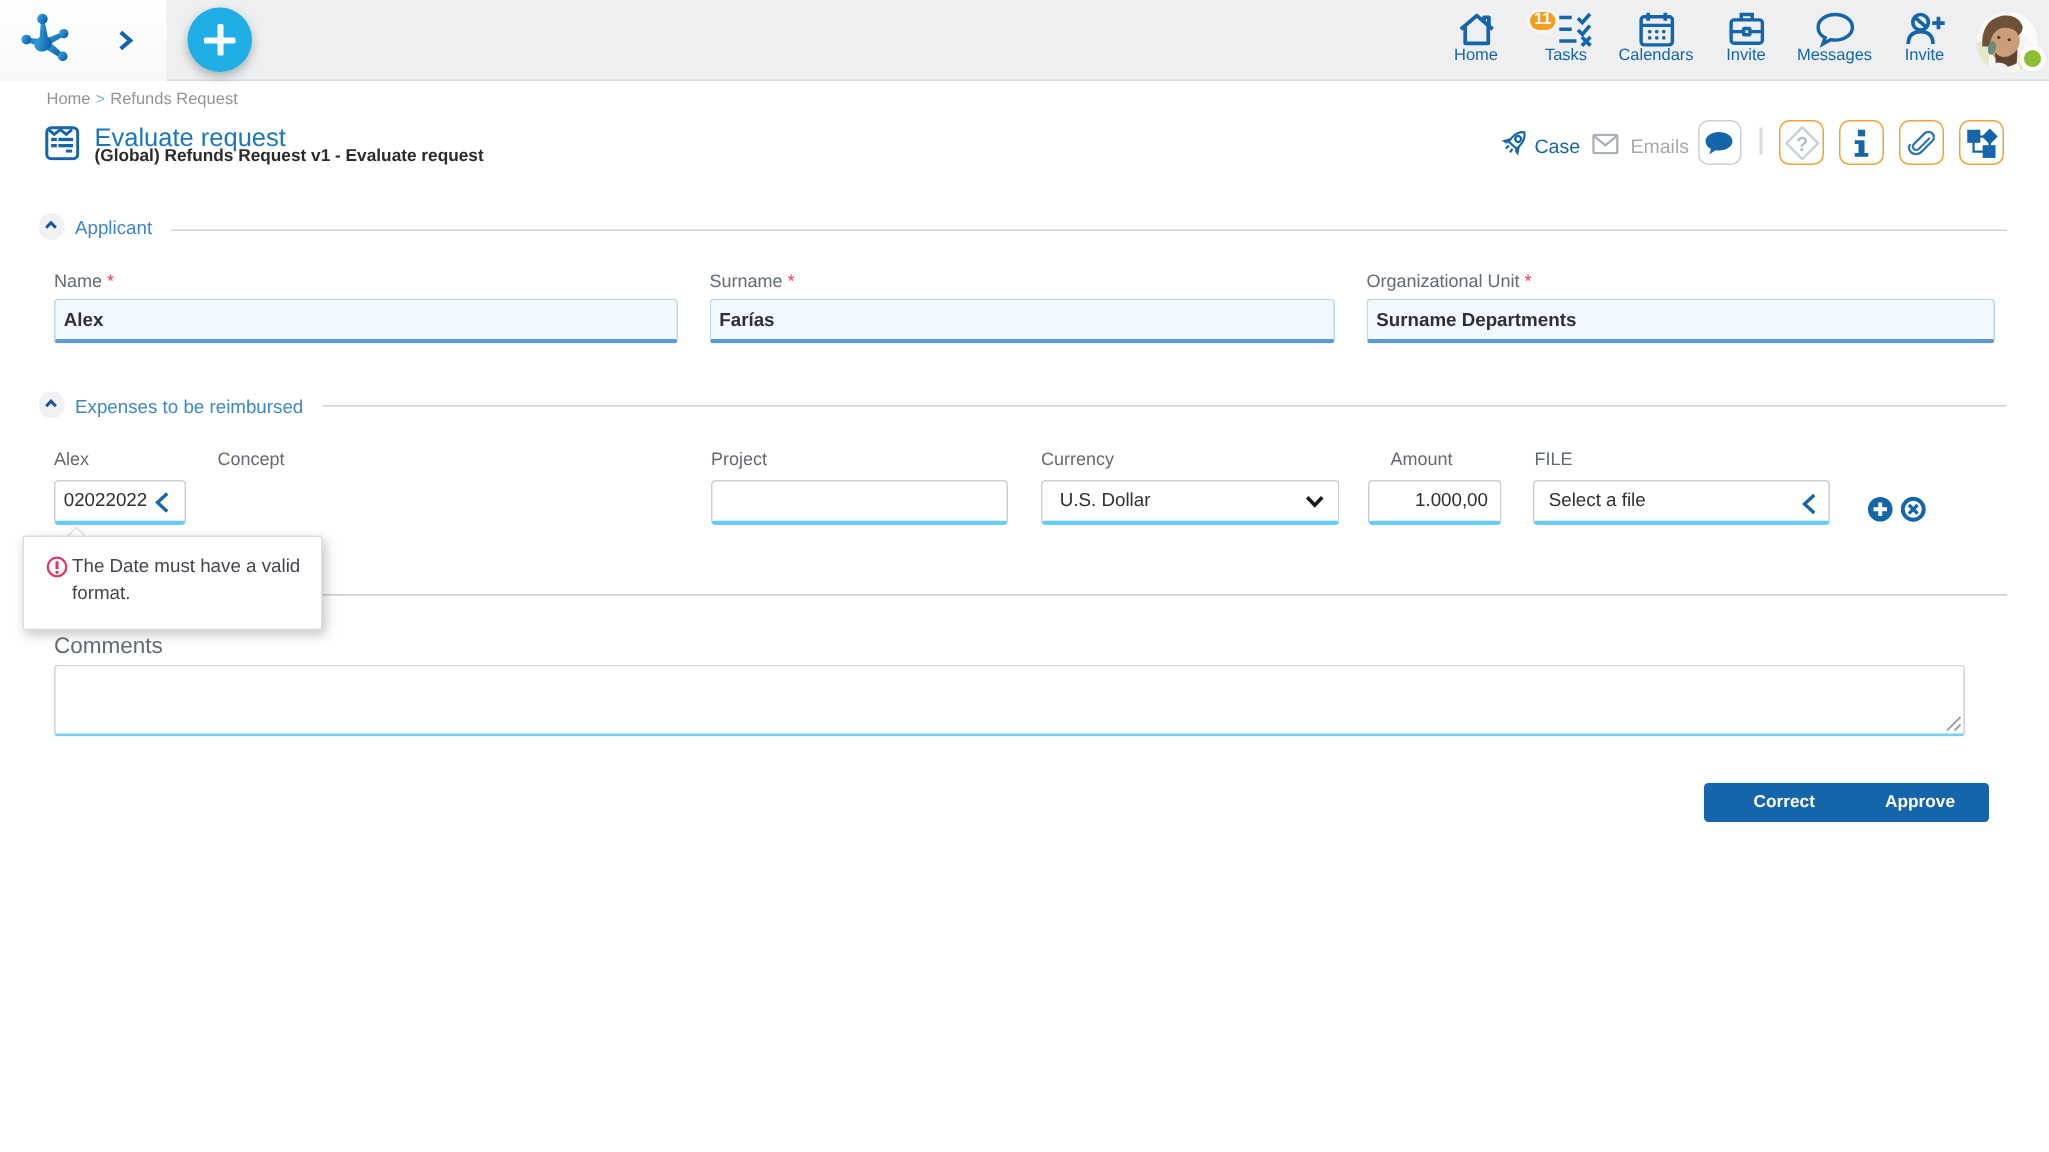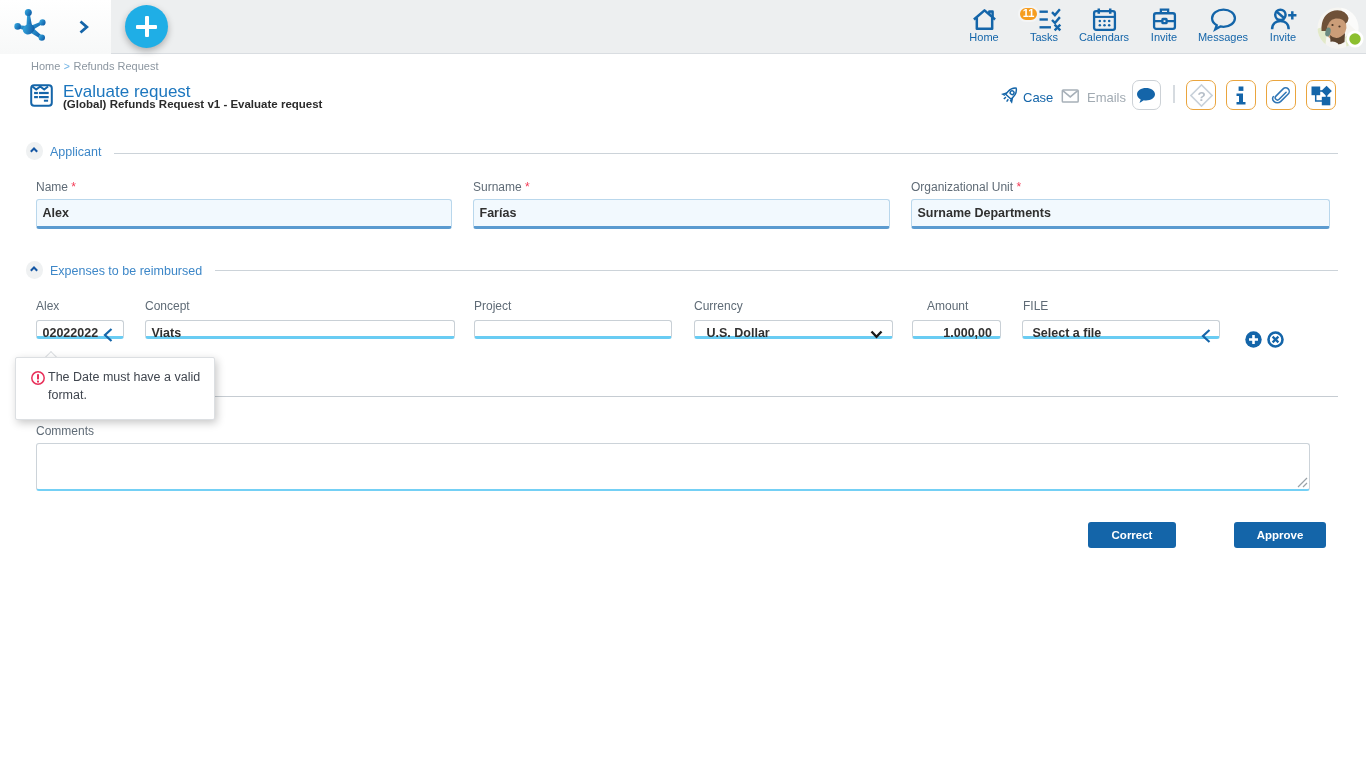--- a/index.html
+++ b/index.html
@@ -33,21 +33,21 @@
 
 .seccircle { position:absolute; width:17.5px; height:17.5px; border-radius:50%; background:#eff1f2; }
 .seccircle svg { display:block; margin:5px auto 0; }
 .sectitle { position:absolute; font-size:12.5px; color:#3d87c8; }
 .secline { position:absolute; height:1px; background:#ccd3d9; }
 
 .flabel { position:absolute; font-size:12px; color:#5f6b76; line-height:14px; }
 .req { color:#f43b56; }
 
 .input1 { position:absolute; height:30px; background:#f2f9fe; border:1px solid #b9d7ec; border-bottom:3px solid #5b9bd0; border-radius:3px; font-weight:bold; font-size:12.5px; color:#303030; line-height:26px; padding-left:5.5px; }
-.input2 { position:absolute; height:19px; background:#fff; border:1px solid #c9d0d6; border-bottom:3px solid #69ccf3; border-radius:3px; font-weight:bold; font-size:12.5px; color:#303030; line-height:25px; padding-left:5.5px; }
+.input2 { position:absolute; height:30px; background:#fff; border:1px solid #c9d0d6; border-bottom:3px solid #69ccf3; border-radius:3px; font-weight:normal; font-size:12.5px; color:#303030; line-height:25px; padding-left:5.5px; }
 
 
 #tooltip { position:absolute; left:15px; top:357px; width:200px; height:63px; background:#fff; border:1px solid #dcdfe2; border-radius:2px; box-shadow:2px 3px 8px rgba(0,0,0,0.22); }
 #tippointer { position:absolute; left:46px; top:352.5px; width:10px; height:10px; background:#fff; border-left:1px solid #dcdfe2; border-top:1px solid #dcdfe2; transform:rotate(45deg); }
 #tiptext { position:absolute; left:48px; top:368px; width:162px; font-size:12.5px; line-height:18px; color:#40464f; }
 
 
 #comments { position:absolute; left:36px; top:443px; width:1274px; height:48px; background:#fff; border:1px solid #ccd3d9; border-bottom:2px solid #74d0f5; border-radius:3px; }
 .btn { position:absolute; top:522px; height:26px; background:#1465a9; border-radius:3px; color:#fff; font-size:11.5px; font-weight:bold; text-align:center; line-height:26px; }
 </style>
@@ -277,21 +277,20 @@
   <div class="flabel" style="left:145px;top:299px">Concept</div>
   <div class="flabel" style="left:474px;top:299px">Project</div>
   <div class="flabel" style="left:694px;top:299px">Currency</div>
   <div class="flabel" style="left:927px;top:299px">Amount</div>
   <div class="flabel" style="left:1023px;top:299px">FILE</div>
 
   <div class="input2" style="left:36px;top:320px;width:88px">02022022</div>
   <svg class="abs" style="left:102px;top:327px" width="12" height="16" viewBox="0 0 12 16">
       <path d="M9.5 2 L3 8 L9.5 14" fill="none" stroke="#1465a9" stroke-width="2.2"></path>
     </svg>
-  <div class="input2" style="left:145px;top:320px;width:310px">Viats</div>
   <div class="input2" style="left:474px;top:320px;width:198px"></div>
   <div class="input2" style="left:694px;top:320px;width:199px;padding-left:11.5px">U.S. Dollar
     <svg class="abs" style="right:9px;top:9px" width="13" height="9" viewBox="0 0 13 9">
         <path d="M1.5 1.5 L6.5 6.8 L11.5 1.5" fill="none" stroke="#1b1b1b" stroke-width="2.4"></path>
       </svg>
   </div>
   <div class="input2" style="left:912px;top:320px;width:89px;text-align:right;padding-right:8px;padding-left:0">1.000,00</div>
   <div class="input2" style="left:1022px;top:320px;width:198px;padding-left:9.5px">Select a file
     <svg class="abs" style="right:7px;top:7px" width="12" height="16" viewBox="0 0 12 16">
         <path d="M9.5 2 L3 8 L9.5 14" fill="none" stroke="#1465a9" stroke-width="2.2"></path>
@@ -310,24 +309,24 @@
 
   <div id="tippointer"></div>
   <div id="tooltip"></div>
   <svg class="abs" style="left:31px;top:371px" width="14" height="14" viewBox="0 0 14 14">
       <circle cx="7" cy="7" r="6.2" fill="none" stroke="#e8305a" stroke-width="1.5"></circle>
       <rect x="6" y="3.2" width="2" height="5.2" fill="#e8305a"></rect>
       <rect x="6" y="9.6" width="2" height="1.9" fill="#e8305a"></rect>
     </svg>
   <div id="tiptext">The Date must have a valid format.</div>
 
-  <div class="flabel" style="left:36px;top:423.5px;font-size:12px">Comments</div>
+  <div class="flabel" style="left:36px;top:423.5px;font-size:15px">Comments</div>
   <div id="comments">
     <svg class="abs" style="right:1px;bottom:1px" width="12" height="12" viewBox="0 0 12 12">
         <g stroke="#9aa2a8" stroke-width="1.2">
           <path d="M11 2 L2 11 M11 7 L7 11"></path>
         </g>
       </svg>
   </div>
 
-  <div class="btn" style="left:1088px;width:88px">Correct</div>
+  <div class="btn" style="left:1136px;width:107px">Correct</div>
   <div class="btn" style="left:1234px;width:92px">Approve</div>
 </div>
 
 </body></html>

